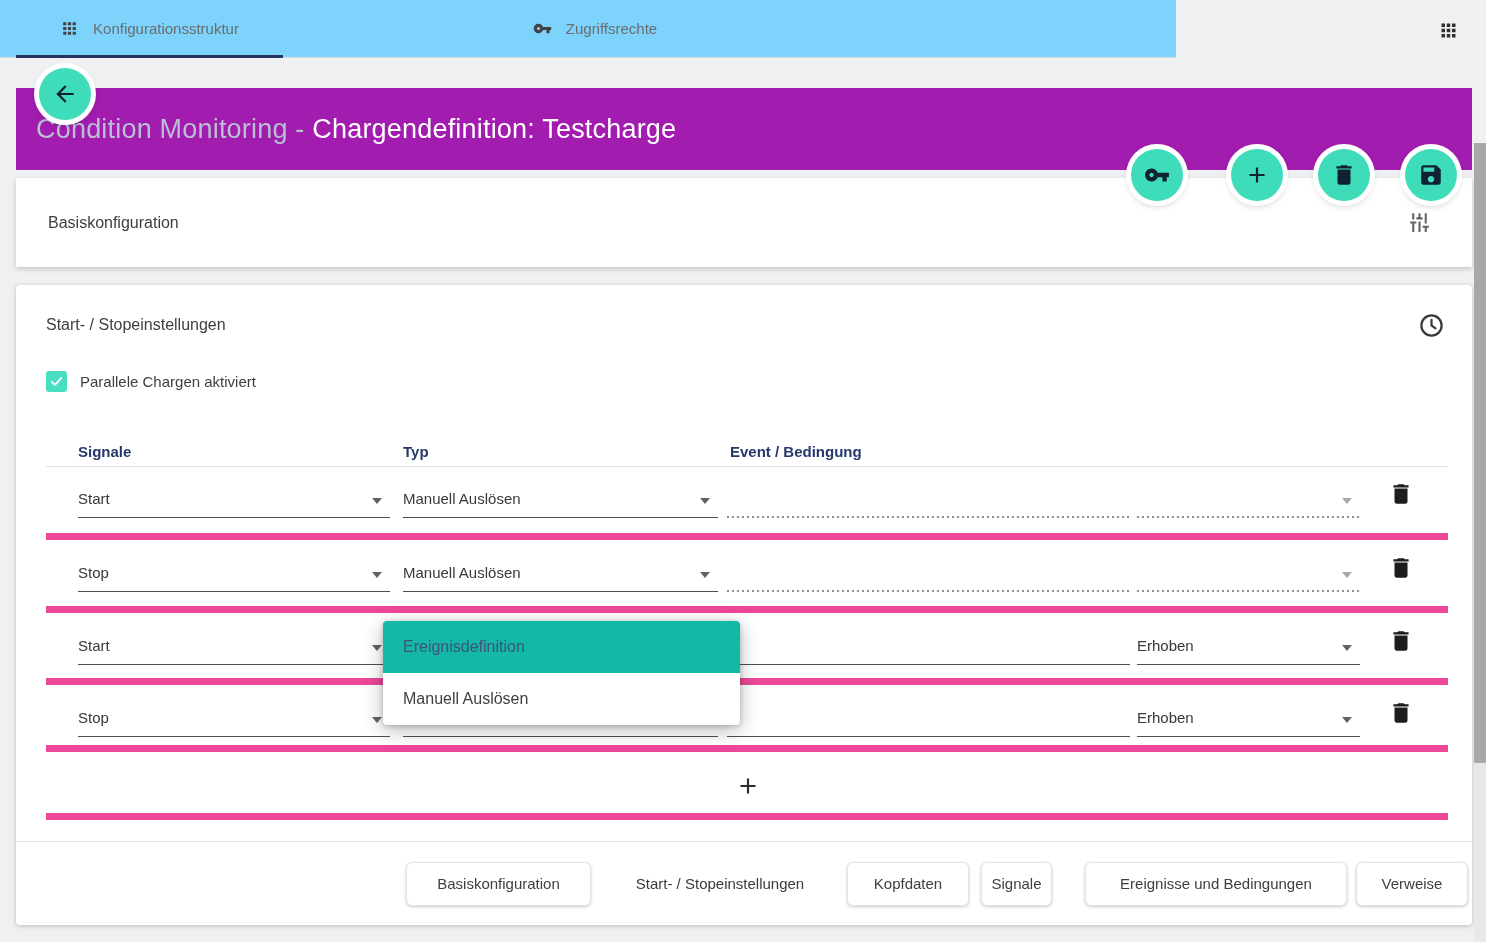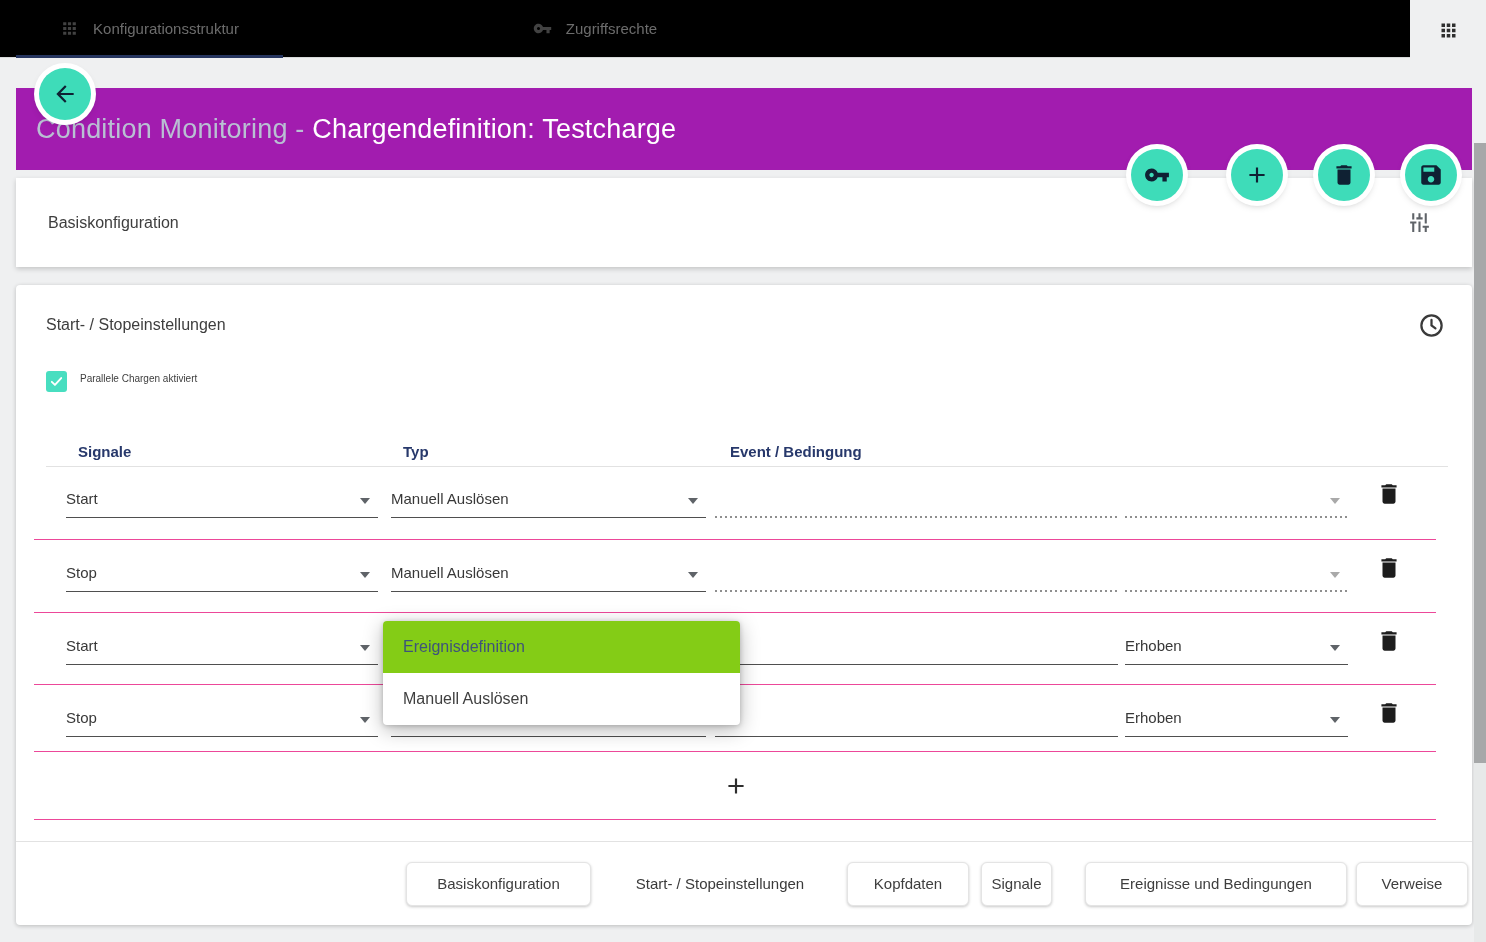--- a/index.html
+++ b/index.html
@@ -4,22 +4,22 @@
 <style>
   html,body{margin:0;padding:0}
   body{
     width:1486px;height:942px;overflow:hidden;position:relative;
     background:#eff0f1;font-family:"Liberation Sans",sans-serif;
     -webkit-font-smoothing:antialiased;
   }
   svg{display:block}
 
   
-  .tabbar{position:absolute;left:0;top:0;width:1410px;height:57px;
-    background:#000000;border-bottom:1px solid #d8dadb;z-index:8}
+  .tabbar{position:absolute;left:0;top:0;width:1176px;height:57px;
+    background:#7dd3fc;border-bottom:1px solid #d8dadb;z-index:8}
   .tab{position:absolute;top:0;height:57px;display:flex;align-items:center;
     justify-content:center;gap:14px;color:#6c6c6c;font-size:15px;cursor:pointer}
   .tab .ticon{width:19px;height:19px;color:#424242;flex:0 0 auto}
   .tab.active::after{content:"";position:absolute;left:0;right:0;bottom:-1px;height:3px;background:#26355f}
   .apps-corner{position:absolute;left:1438px;top:20px;width:21px;height:21px;color:#2e2e2e;cursor:pointer}
 
   
   .fab{position:absolute;width:52px;height:52px;border-radius:50%;background:#3edcb9;
     box-shadow:0 0 0 5px #ffffff,0 3px 9px rgba(0,0,0,.35);
     display:flex;align-items:center;justify-content:center;color:#0f2133;z-index:30;cursor:pointer}
@@ -46,26 +46,26 @@
 
   
   .card{position:absolute;left:16px;top:285px;width:1456px;height:640px;background:#ffffff;
     border-radius:4px;box-shadow:0 1px 4px rgba(0,0,0,.22);z-index:3}
   .sec-title{position:absolute;left:30px;top:31px;font-size:16px;color:#3e3e3e}
   .clock{position:absolute;left:1402px;top:27px;width:27px;height:27px;color:#3a3a3a;cursor:pointer}
 
   .cb{position:absolute;left:30px;top:86px;width:21px;height:21px;border-radius:3px;background:#48dec0;
     display:flex;align-items:center;justify-content:center;cursor:pointer}
   .cb svg{width:15px;height:15px}
-  .cb-label{position:absolute;left:64px;top:88px;font-size:10px;color:#3e3e3e}
+  .cb-label{position:absolute;left:64px;top:88px;font-size:15px;color:#3e3e3e}
 
   .col-h{position:absolute;top:158px;font-size:15px;font-weight:700;color:#27386b}
   .hline{position:absolute;left:30px;top:181px;width:1402px;height:1px;background:#e2e2e2}
 
-  .trow{position:absolute;left:18px;width:1402px;border-bottom:1px solid #ec4899;box-sizing:border-box}
+  .trow{position:absolute;left:30px;width:1402px;border-bottom:7px solid #ec4899;box-sizing:border-box}
   .cell{position:absolute;top:14px;height:38px;line-height:38px;font-size:15px;color:#383838;box-sizing:border-box}
   .cell.u{border-bottom:1px solid #4f4f4f}
   .cell.dot{background:repeating-linear-gradient(90deg,#8f8f8f 0 2px,transparent 2px 5px) left bottom/100% 2px no-repeat}
   .caret{position:absolute;right:8px;top:18px;width:0;height:0;
     border-left:5px solid transparent;border-right:5px solid transparent;border-top:6px solid #5f6368}
   .caret.gray{border-top-color:#a9a9a9}
   .c-akt{left:32px;width:312px;cursor:pointer}
   .c-typ{left:357px;width:315px;cursor:pointer}
   .c-ev1{left:681px;width:403px}
   .c-ev2{left:1091px;width:223px}
@@ -75,21 +75,21 @@
   .fdiv{position:absolute;left:0;top:556px;width:1456px;height:1px;background:#e2e2e2}
   .fbtn{position:absolute;top:577px;height:44px;line-height:42px;text-align:center;background:#fff;
     border:1px solid #e4e4e4;border-radius:6px;box-shadow:0 1px 3px rgba(0,0,0,.22);
     font-size:15px;color:#3e3e3e;box-sizing:border-box;cursor:pointer}
   .fcur{position:absolute;top:577px;height:44px;line-height:44px;text-align:center;font-size:15px;color:#3a3a3a}
 
   
   .menu{position:absolute;left:383px;top:621px;width:357px;background:#fff;border-radius:4px;
     box-shadow:0 5px 20px rgba(0,0,0,.28),0 1px 5px rgba(0,0,0,.2);z-index:60;overflow:hidden}
   .mitem{height:52px;line-height:52px;padding-left:20px;font-size:16px;color:#3f3f3f;cursor:pointer}
-  .mitem.selected{background:#84cc16;color:#3e537b}
+  .mitem.selected{background:#14b8a6;color:#3e537b}
 
   
   .sb-track{position:absolute;left:1474px;top:143px;width:12px;height:799px;background:#e7e9e9;z-index:9}
   .sb-thumb{position:absolute;left:1474px;top:143px;width:12px;height:620px;background:#a6a8a9;z-index:10;cursor:pointer}
 </style>
 </head>
 <body>
 
 <div class="tabbar">
   <div class="tab active" style="left:16px;width:267px">

